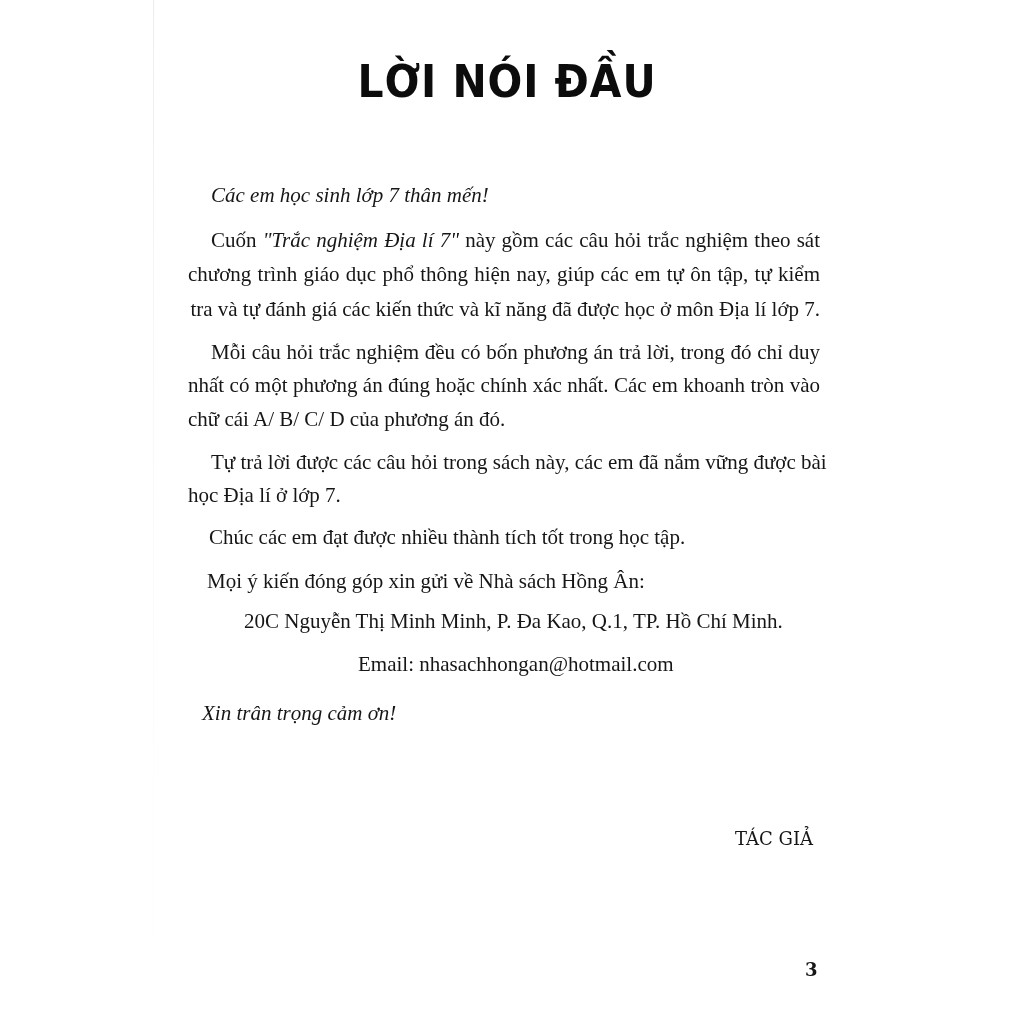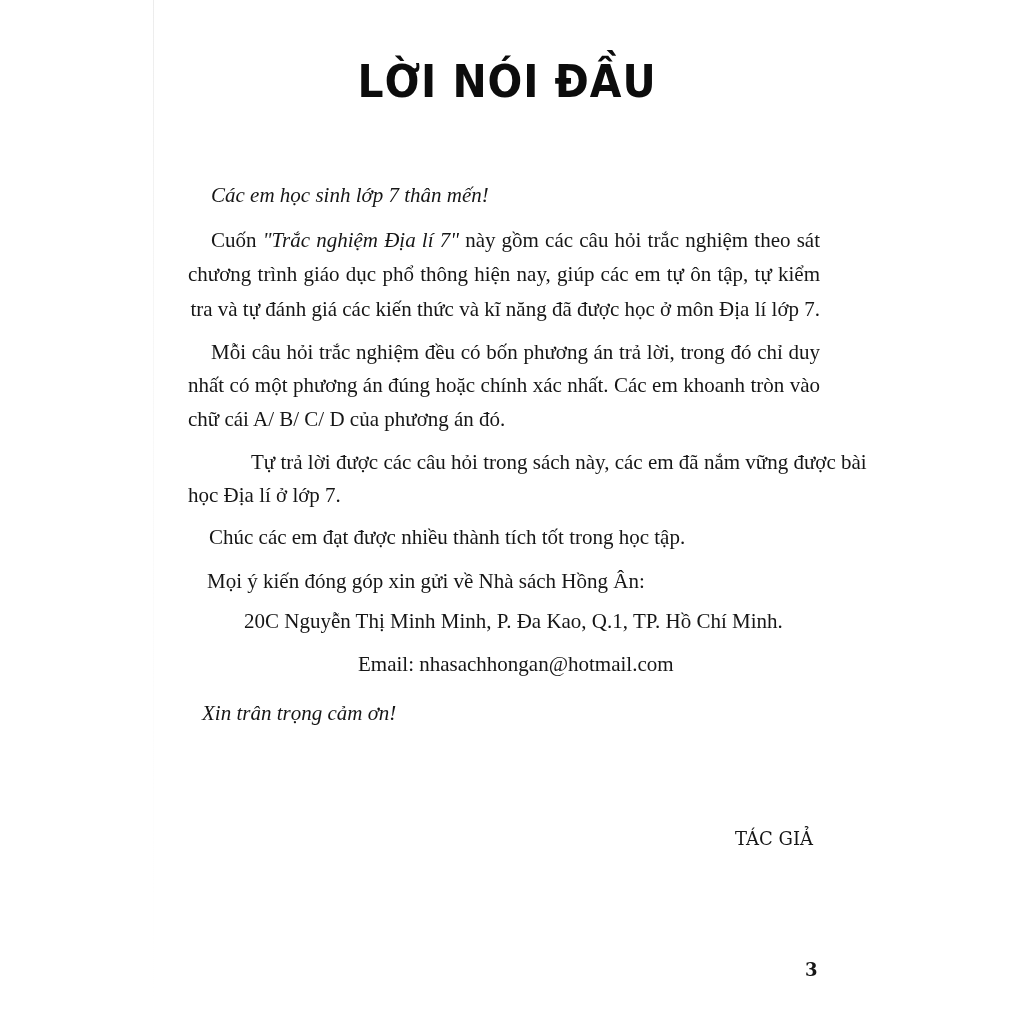--- a/index.html
+++ b/index.html
@@ -73,21 +73,21 @@
 <div class="line justify" style="left:188px; top:228px;">
   <span style="padding-left:23px;">Cuốn </span><span class="ital">"Trắc nghiệm Địa lí 7"</span><span> này gồm các câu hỏi trắc nghiệm theo sát</span>
 </div>
 <div class="line justify" style="left:188px; top:262px;">chương trình giáo dục phổ thông hiện nay, giúp các em tự ôn tập, tự kiểm</div>
 <div class="line" style="left:188px; top:297px; width:632px;text-align:right;">tra và tự đánh giá các kiến thức và kĩ năng đã được học ở môn Địa lí lớp 7.</div>
 
 <div class="line justify" style="left:211px; width:609px; top:340px;">Mỗi câu hỏi trắc nghiệm đều có bốn phương án trả lời, trong đó chỉ duy</div>
 <div class="line justify" style="left:188px; top:373px;">nhất có một phương án đúng hoặc chính xác nhất. Các em khoanh tròn vào</div>
 <div class="line" style="left:188px; top:407px;text-align:right;">chữ cái A/ B/ C/ D của phương án đó.</div>
 
-<div class="line justify" style="left:211px; width:609px; top:450px;margin-left:40px;">Tự trả lời được các câu hỏi trong sách này, các em đã nắm vững được bài</div>
+<div class="line justify" style="left:211px; width:609px; top:450px;">Tự trả lời được các câu hỏi trong sách này, các em đã nắm vững được bài</div>
 <div class="line" style="left:188px; top:483px;">học Địa lí ở lớp 7.</div>
 
 <div class="line" style="left:209px; top:525px;">Chúc các em đạt được nhiều thành tích tốt trong học tập.</div>
 <div class="line" style="left:207px; top:569px;">Mọi ý kiến đóng góp xin gửi về Nhà sách Hồng Ân:</div>
 <div class="line" style="left:244px; top:609px;">20C Nguyễn Thị Minh Minh, P. Đa Kao, Q.1, TP. Hồ Chí Minh.</div>
 <div class="line" style="left:358px; top:652px;">Email: nhasachhongan@hotmail.com</div>
 
 <div class="line ital" style="left:202px; top:701px;">Xin trân trọng cảm ơn!</div>
 
 <div class="line author" style="left:735px; top:827px;">TÁC GIẢ</div>

